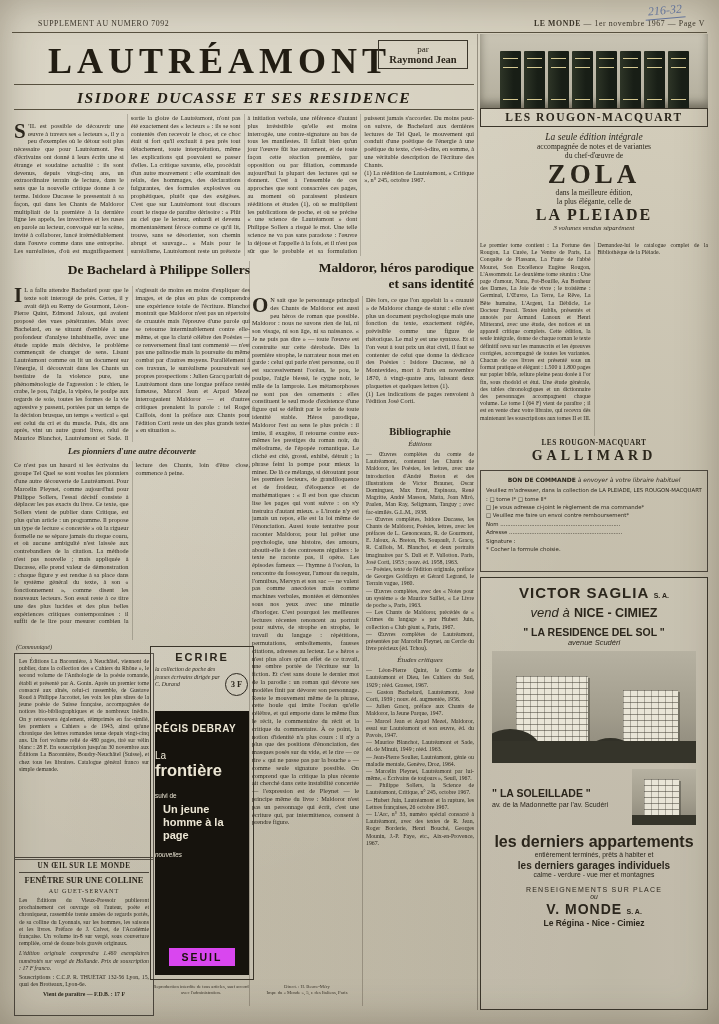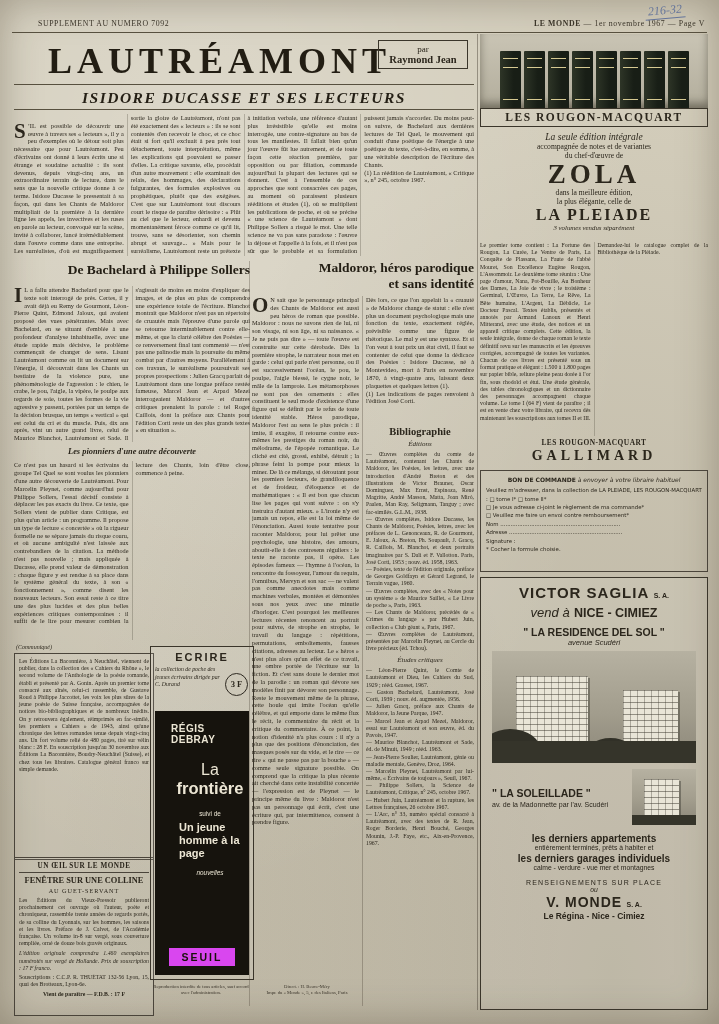--- a/index.html
+++ b/index.html
@@ -48,21 +48,21 @@
   
   .photo{position:relative;overflow:hidden;background:linear-gradient(#b6b1a1 0%,#a29d8d 55%,#8b8678 100%);}
   .bld{position:absolute;background-color:#e9e5d7;box-shadow:2px 2px 0 rgba(30,28,22,.35);
     background-image:repeating-linear-gradient(to bottom, rgba(60,56,46,.5) 0 1px, transparent 1px 6px),
                      repeating-linear-gradient(to right, rgba(60,56,46,.35) 0 1px, transparent 1px 7px);}
   .treeline{position:absolute;bottom:0;left:0;right:0;height:20%;background:#35342a;}
   .blob{position:absolute;border-radius:50%;background:#313027;}
   
   .ecrire-outer{border:1.2px solid #3a352a;background:rgba(255,255,255,.10);}
   .debray{position:absolute;left:4px;right:4px;top:64px;bottom:4px;background:#16130d;color:#ece6d4;
-    display:flex;flex-direction:column;align-items:center;padding-left:16px;}
+    display:flex;flex-direction:column;}
   .seuilbar{position:absolute;left:14px;right:14px;bottom:9px;height:18px;background:#d946ef;color:#171209;
     font-weight:bold;font-size:10.5px;letter-spacing:2px;line-height:18px;text-align:center;}
   .pricecircle{position:absolute;right:5px;top:26px;width:21px;height:21px;border:1.6px solid #2d2820;border-radius:50%;
     font-weight:bold;font-size:8.6px;line-height:21px;text-align:center;}
   
   .saglia{border:1.2px solid #3a352a;padding:6px 5px;display:flex;flex-direction:column;align-items:center;background:rgba(255,255,255,.08);}
   .tiny{font-size:4.7px;line-height:1.3;color:#3a342a;text-align:center;}
 </style>
 </head>
 <body>
@@ -76,21 +76,21 @@
   </div>
   <div class="abs handwritten" style="right:34px;top:3px;">216-32</div>
   <div class="hr" style="left:12px;top:32px;width:695px;"></div>
 
   <div class="abs maintitle" style="left:48px;top:40px;">LAUTRÉAMONT</div>
   <div class="abs bybox" style="left:378px;top:40px;width:84px;">
     <div style="font-size:9px;">par</div>
     <div style="font-size:10.5px;font-weight:bold;">Raymond Jean</div>
   </div>
   <div class="hr" style="left:14px;top:84px;width:460px;"></div>
-  <div class="abs subtitle" style="left:14px;top:89px;width:460px;">ISIDORE DUCASSE ET SES LECTEURS</div>
+  <div class="abs subtitle" style="left:14px;top:89px;width:460px;">ISIDORE DUCASSE ET SES RESIDENCE</div>
   <div class="hr" style="left:14px;top:109px;width:460px;"></div>
 
   <div class="abs t6 cols4 prelines" style="left:14px;top:114px;width:460px;height:142px;">
     <span class="dcap">S</span><span>’IL est possible de découvrir une œuvre à travers ses « lecteurs », il y a peu d'exemples où le détour soit plus nécessaire que pour Lautréamont. Peu d'écrivains ont donné à leurs écrits une si étrange et soudaine actualité : ils sont devenus, depuis vingt-cinq ans, un extraordinaire terrain de lecture, dans le sens que la nouvelle critique donne à ce terme. Isidore Ducasse le pressentait à sa façon, qui dans les Chants de Maldoror multipliait de la première à la dernière ligne les appels, les invectives et les ruses en parole au lecteur, convoqué sur la scène, invité à collaborer, lancé irrémédiablement dans l'œuvre comme dans une entreprise. Les surréalistes, d'où est magnifiquement sortie la gloire de Lautréamont, n'ont pas été exactement des « lecteurs » : ils se sont contentés d'en recevoir le choc, et ce choc était si fort qu'il excluait à peu près tout détachement, toute interprétation, même les explications qui pouvaient se passer d'elles. La critique savante, elle, procédait d'un autre mouvement : elle examinait des relais, des hommages, des déclarations fulgurantes, des formules explosives ou prophétiques, plutôt que des exégèses. C'est que sur Lautréamont tout discours court le risque de paraître dérisoire : « Plût au ciel que le lecteur, enhardi et devenu momentanément féroce comme ce qu'il lit, trouve, sans se désorienter, son chemin abrupt et sauvage... » Mais pour le surréalisme, Lautréamont reste un prétexte à initiation verbale, une référence d'autant plus irrésistible qu'elle est moins interrogée, une contre-signature au bas de tous les manifestes. Il fallait bien qu'un jour l'œuvre fût lue autrement, et de toute façon cette réaction première, par opposition ou par filiation, commande aujourd'hui la plupart des lectures qui se donnent. C'est à l'ensemble de ces approches que sont consacrées ces pages, au moment où paraissent plusieurs rééditions et études (1), où se multiplient les publications de poche, et où se précise « une science de Lautréamont » dont Philippe Sollers a risqué le mot. Une telle science ne va pas sans paradoxe : l'œuvre la déjoue et l'appelle à la fois, et il n'est pas sûr que le probable et sa formulation puissent jamais s'accorder. Du moins peut-on suivre, de Bachelard aux dernières lectures de Tel Quel, le mouvement qui conduit d'une poétique de l'énergie à une poétique du texte, c'est-à-dire, en somme, à une véritable description de l'écriture des Chants.
 (1) La réédition de Lautréamont, « Critique », n° 245, octobre 1967.</span>
   </div>
 
   <div class="abs h-section" style="left:14px;top:262px;width:236px;">De Bachelard à Philippe Sollers</div>
   <div class="abs t6 cols2" style="left:14px;top:286px;width:236px;height:354px;">
     <p style="margin:0;"><span class="dcap">I</span><span>L a fallu attendre Bachelard pour que le texte soit interrogé de près. Certes, il y avait déjà eu Remy de Gourmont, Léon-Pierre Quint, Edmond Jaloux, qui avaient proposé des vues pénétrantes. Mais avec Bachelard, en se situant d'emblée à une profondeur d'analyse inhabituelle, avec une étude rapide mais décisive, le problème commençait de changer de sens. Lisant Lautréamont comme on lit un document sur l'énergie, il découvrait dans les Chants un bestiaire de la violence pure, une phénoménologie de l'agression : le chien, le crabe, le pou, l'aigle, la vipère, le poulpe aux regards de soie, toutes les formes de la vie agressive y passent, portées par un temps de la décision brusque, un temps « vertical » qui est celui du cri et du muscle. Puis, dix ans après, vint un autre grand livre, celui de Maurice Blanchot, Lautréamont et Sade. Il s'agissait de moins en moins d'expliquer des images, et de plus en plus de comprendre une expérience totale de l'écriture. Blanchot montrait que Maldoror n'est pas un répertoire de cruautés mais l'épreuve d'une parole qui se retourne interminablement contre elle-même, et que la clarté célèbre des Poésies — ce renversement final tant commenté — n'est pas une palinodie mais la poursuite du même combat par d'autres moyens. Parallèlement à ces travaux, le surréalisme poursuivait ses propres prospections : Julien Gracq parlait de Lautréamont dans une longue préface restée fameuse, Marcel Jean et Arpad Mezei interrogeaient Maldoror — et d'autres critiques prenaient la parole : tel Roger Caillois, dont la préface aux Chants pour l'édition Corti reste un des plus grands textes « en situation ».</span></p>
@@ -112,21 +112,21 @@
   </div>
 
   <div class="abs ecrire-outer" style="left:150px;top:646px;width:102px;height:332px;">
     <div style="position:relative;height:60px;padding:4px 4px 0 4px;">
       <div class="center sans" style="font-weight:bold;font-size:11px;letter-spacing:2px;">ECRIRE</div>
       <div style="font-size:5.8px;font-style:italic;width:68px;line-height:1.3;margin-top:3px;">la collection de poche des jeunes écrivains dirigée par C. Durand</div>
       <div class="pricecircle">3 F</div>
     </div>
     <div class="debray sans">
       <div style="font-weight:bold;font-size:10px;margin-top:12px;letter-spacing:.5px;">RÉGIS DEBRAY</div>
-      <div style="font-size:16px;margin-top:16px;">La</div>
+      <div style="font-size:10px;margin-top:16px;">La</div>
       <div style="font-weight:bold;font-size:16.5px;">frontière</div>
       <div style="font-size:6.4px;margin-top:12px;">suivi de</div>
       <div style="font-weight:bold;font-size:11px;line-height:1.2;padding:4px 8px 0 8px;">Un jeune homme à la page</div>
       <div style="font-size:6.4px;font-style:italic;margin-top:8px;">nouvelles</div>
       <div class="seuilbar">SEUIL</div>
     </div>
   </div>
   <div class="abs tiny" style="left:150px;top:984px;width:102px;">Reproduction interdite de tous articles, sauf accord avec l'administration.</div>
   <div class="abs tiny" style="left:255px;top:984px;width:104px;">
     <div>Direct. : H. Beuve-Méry</div>
@@ -226,21 +226,21 @@
     <div style="display:flex;width:204px;margin-top:6px;align-items:center;">
       <div style="flex:1;">
         <div style="font-weight:bold;font-size:10.5px;">" LA SOLEILLADE "</div>
         <div style="font-size:7px;margin-top:2px;">av. de la Madonnette par l'av. Scudéri</div>
       </div>
       <div class="photo" style="width:64px;height:56px;flex:0 0 auto;">
         <div class="bld" style="left:18%;bottom:16%;width:55%;height:66%;"></div>
         <div class="treeline" style="height:18%;"></div>
       </div>
     </div>
-    <div style="font-weight:bold;font-size:10px;margin-top:8px;">les derniers appartements</div>
+    <div style="font-weight:bold;font-size:16px;margin-top:8px;">les derniers appartements</div>
     <div style="font-size:6.8px;">entièrement terminés, prêts à habiter et</div>
     <div style="font-weight:bold;font-size:10px;margin-top:2px;">les derniers garages individuels</div>
     <div style="font-size:6.8px;">calme - verdure - vue mer et montagnes</div>
     <div style="font-size:7px;letter-spacing:1.2px;margin-top:8px;">RENSEIGNEMENTS SUR PLACE</div>
     <div style="font-size:6.8px;font-style:italic;">ou</div>
     <div>
       <span style="font-weight:bold;font-size:14px;letter-spacing:1px;">V. MONDE</span>
       <span style="font-size:7px;font-weight:bold;">S. A.</span>
     </div>
     <div style="font-weight:bold;font-size:8.5px;">Le Régina - Nice - Cimiez</div>

